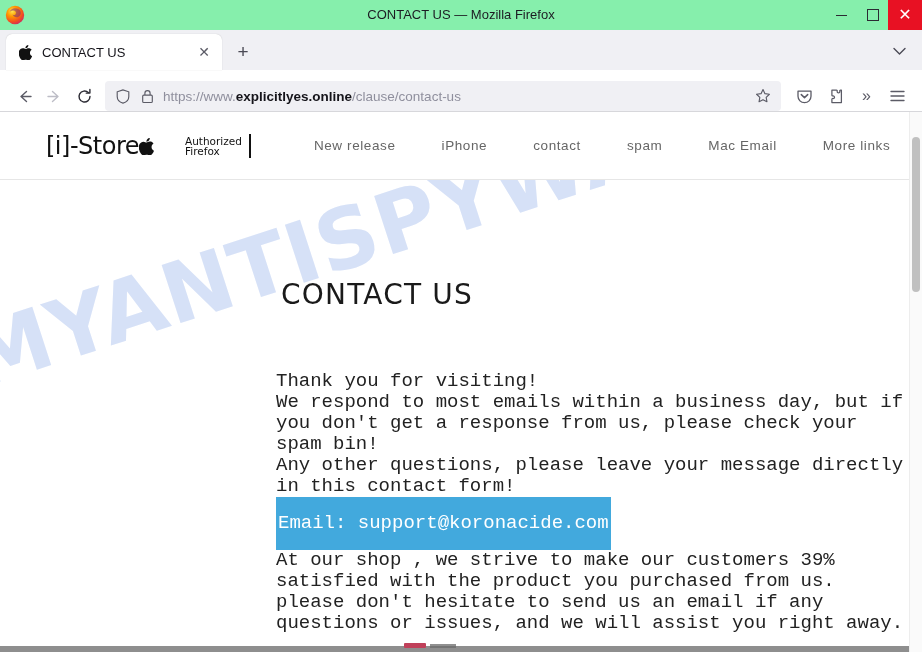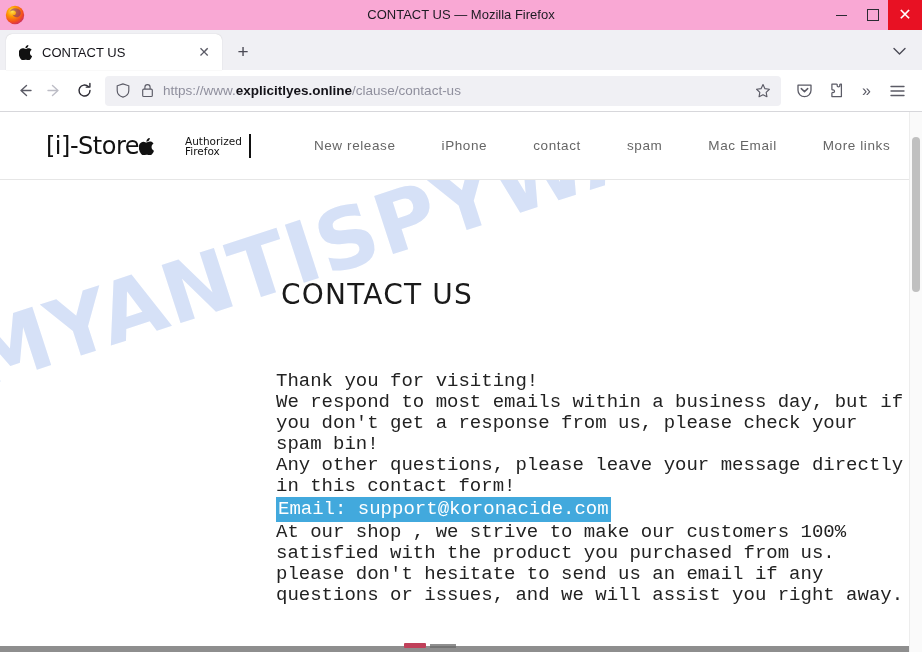--- a/index.html
+++ b/index.html
@@ -17,21 +17,21 @@
     width: 922px;
     height: 652px;
     background: #f0f0f4;
     overflow: hidden;
   }
 
   
   .titlebar {
     position: relative;
     height: 30px;
-    background: #f9a8d4;
+    background: #86efac;
     display: flex;
     align-items: center;
     border-bottom: none;
   }
   .ff-logo {
     width: 20px; height: 20px;
     margin-left: 5px;
     flex: 0 0 auto;
     position: relative;
   }
@@ -120,21 +120,21 @@
     width: 26px; height: 26px;
     display: flex; align-items: center; justify-content: center;
     color: #4b4a55;
   }
 
   
   .navbar {
     height: 42px;
     background: #ffffff;
     display: flex;
-    align-items: center;
+    align-items: flex-end;
     padding: 0 9px;
     border-bottom: 1px solid #d7d7db;
   }
   .navbtn {
     width: 30px; height: 30px;
     display: flex; align-items: center; justify-content: center;
     color: #5b5b66;
     flex: 0 0 auto;
   }
   .navbtn.disabled { color: #b9b9c2; }
@@ -300,21 +300,21 @@
     font-family: Liberation Mono, monospace;
     font-size: 19px;
     line-height: 21px;
     color: #222;
   }
   .body-copy p { margin: 0; }
   .email-line {
     display: inline-block;
     background: #42a9dd;
     color: #ffffff;
-    padding: 2px 2px;
+    padding: 16px 2px;
   }
   .para-block { margin-top: 0; }
 
   
   .page-scrollbar {
     position: absolute;
     top: 0; right: 0;
     width: 13px;
     height: 100%;
     background: #fafafa;
@@ -515,21 +515,21 @@
       <div class="watermark">MYANTISPYWARE.COM</div>
 
       <main class="content">
         <h1 class="page-title">CONTACT US</h1>
 
         <div class="body-copy">
           <p>Thank you for visiting!</p>
           <p>We respond to most emails within a business day, but if you don't get a response from us, please check your spam bin!</p>
           <p>Any other questions, please leave your message directly in this contact form!</p>
           <p><span class="email-line">Email: support@koronacide.com</span></p>
-          <p class="para-block">At our shop , we strive to make our customers 100% satisfied with the product you purchased from us. please don't hesitate to send us an email if any questions or issues, and we will assist you right away.</p>
+          <p class="para-block">At our shop , we strive to make our customers 39% satisfied with the product you purchased from us. please don't hesitate to send us an email if any questions or issues, and we will assist you right away.</p>
         </div>
       </main>
 
       <div class="bottom-strip">
         <div class="bottom-bar"></div>
         <div class="bottom-chip"></div>
         <div class="bottom-dots"></div>
       </div>
     </div>
 

